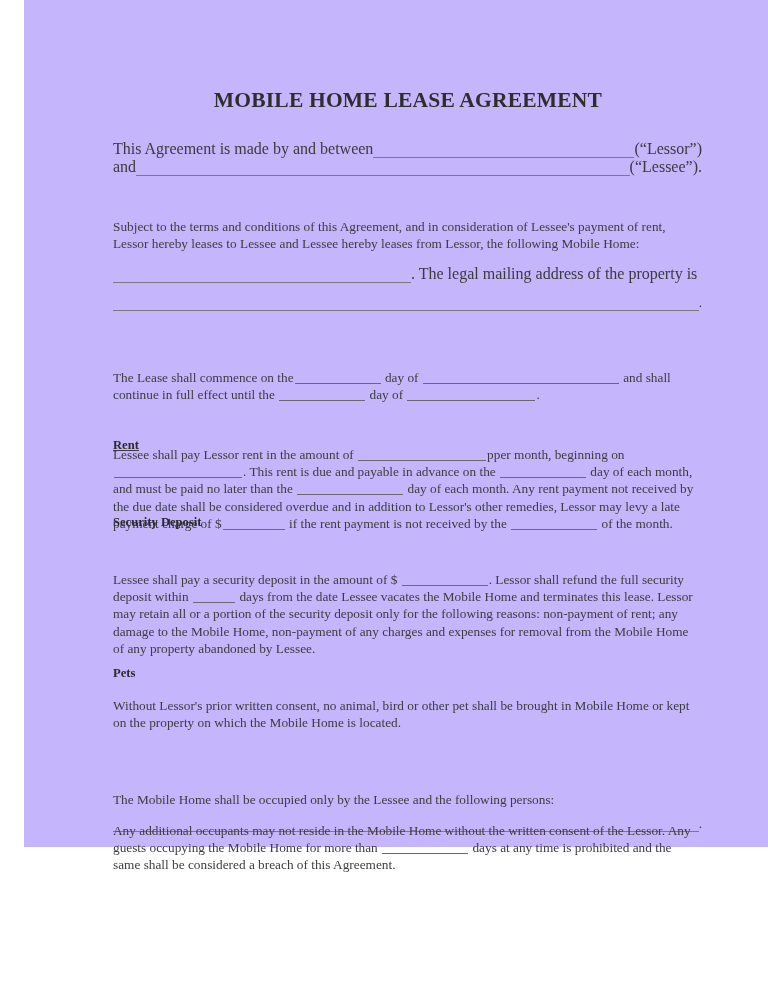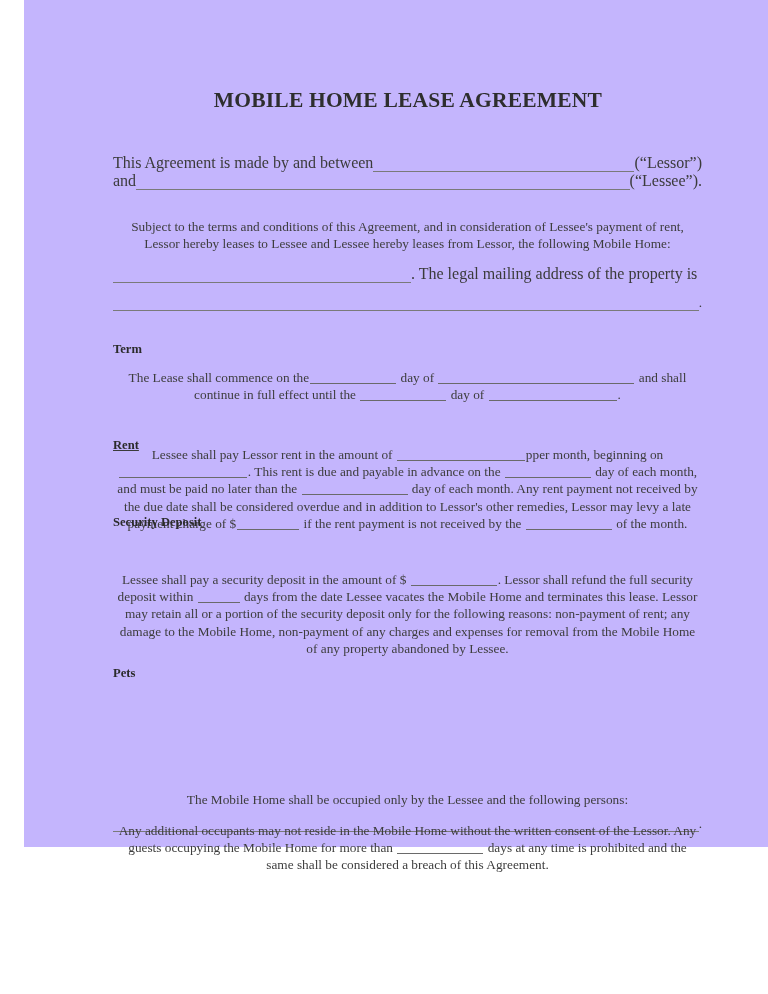--- a/index.html
+++ b/index.html
@@ -42,21 +42,21 @@
     position: absolute;
     left: 89px;
     width: 589px;
   }
 
   p.para {
     margin: 0;
     font-size: 13.3px;
     line-height: 17.2px;
     color: #3d3d3d;
-    text-align: center;
+    text-align: left;
   }
 
   h2.section-heading {
     margin: 0;
     font-size: 12.6px;
     font-weight: bold;
     line-height: 16px;
     color: #2b2b2b;
   }
 
@@ -86,21 +86,21 @@
   .rule-row .txt {
     flex: 0 0 auto;
     white-space: pre;
   }
 
   .period-tail {
     font-size: 13.3px;
   }
 
   
-  #intro-parties   { top: 154px; }
+  #intro-parties   { top: 140px; }
   #subject-para    { top: 218px; }
   #location-para   { top: 265px; }
   #term-heading    { top: 341px; }
   #term-para       { top: 369px; }
   #rent-heading    { top: 437px; text-decoration: underline; }
   #rent-para       { top: 446px; }
   #deposit-heading { top: 514px; }
   #deposit-para    { top: 571px; }
   #pets-heading    { top: 665px; }
   #pets-para       { top: 697px; }
@@ -137,23 +137,20 @@
     <div class="rule-row">
       <span class="grow" style="flex:0 0 298px;"></span>
       <span class="txt para">. The legal mailing address of the property is</span>
     </div>
     <div class="rule-row" style="margin-top:12px;">
       <span class="grow"></span>
       <span class="txt period-tail">.</span>
     </div>
   </div>
 
-  <div class="body-block" id="term-heading">
-    <h2 class="section-heading">Term</h2>
-  </div>
   <div class="body-block" id="term-para">
     <p class="para"><span>The Lease shall commence on the</span><span class="blank b-md"></span> <span>day of</span> <span class="blank b-xxl"></span> <span>and shall continue in full effect until the</span> <span class="blank b-md"></span> <span>day of</span> <span class="blank b-xl"></span><span>.</span></p>
   </div>
 
   <div class="body-block" id="rent-heading">
     <h2 class="section-heading">Rent</h2>
   </div>
   <div class="body-block" id="rent-para">
     <p class="para"><span>Lessee shall pay Lessor rent in the amount of</span> <span class="blank b-xl"></span><span>pper month, beginning on</span> <span class="blank b-xl"></span><span>. This rent is due and payable in advance on the</span> <span class="blank b-md"></span> <span>day of each month, and must be paid no later than the</span> <span class="blank b-lg"></span> <span>day of each month. Any rent payment not received by the due date shall be considered overdue and in addition to Lessor's other remedies, Lessor may levy a late payment charge of $</span><span class="blank b-sm"></span> <span>if the rent payment is not received by the</span> <span class="blank b-md"></span> <span>of the month.</span></p>
   </div>
@@ -161,20 +158,23 @@
   <div class="body-block" id="deposit-heading">
     <h2 class="section-heading">Security Deposit</h2>
   </div>
   <div class="body-block" id="deposit-para">
     <p class="para"><span>Lessee shall pay a security deposit in the amount of $</span> <span class="blank b-md"></span><span>. Lessor shall refund the full security deposit within</span> <span class="blank b-xs"></span> <span>days from the date Lessee vacates the Mobile Home and terminates this lease. Lessor may retain all or a portion of the security deposit only for the following reasons: non-payment of rent; any damage to the Mobile Home, non-payment of any charges and expenses for removal from the Mobile Home of any property abandoned by Lessee.</span></p>
   </div>
 
   <div class="body-block" id="pets-heading">
     <h2 class="section-heading">Pets</h2>
   </div>
+  <div class="body-block" id="pets-para">
+    <p class="para">Without Lessor's prior written consent, no animal, bird or other pet shall be brought in Mobile Home or kept on the property on which the Mobile Home is located.</p>
+  </div>
 
   <div class="body-block" id="occupants-para">
     <p class="para">The Mobile Home shall be occupied only by the Lessee and the following persons:</p>
   </div>
   <div class="body-block" id="occupants-rule">
     <div class="rule-row">
       <span class="grow"></span>
       <span class="txt period-tail">.</span>
     </div>
   </div>

